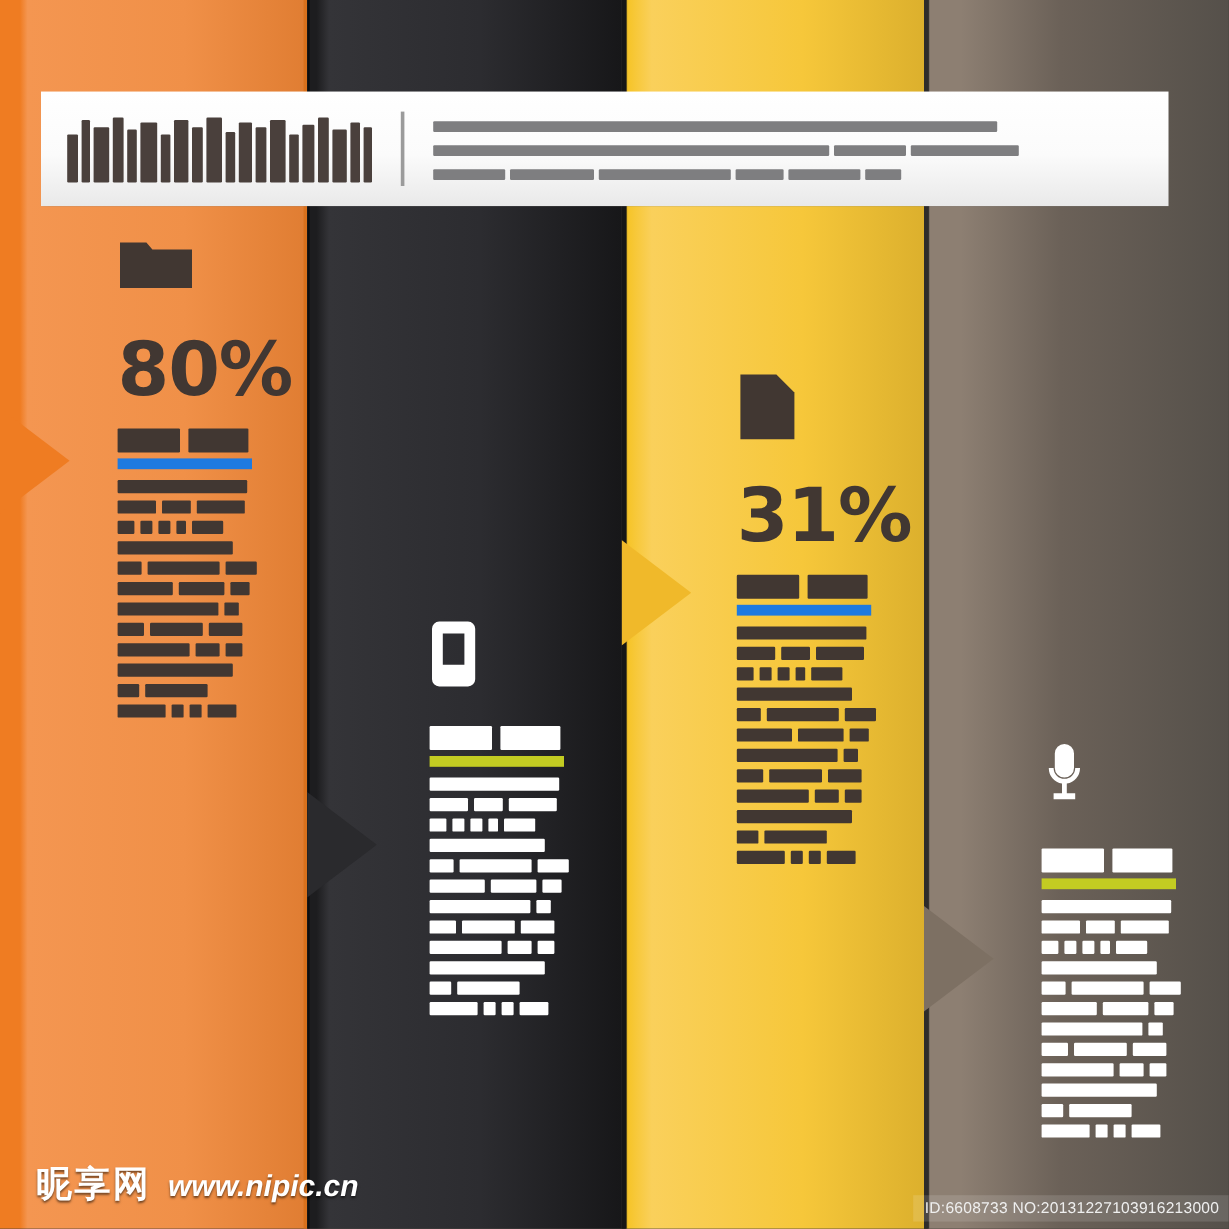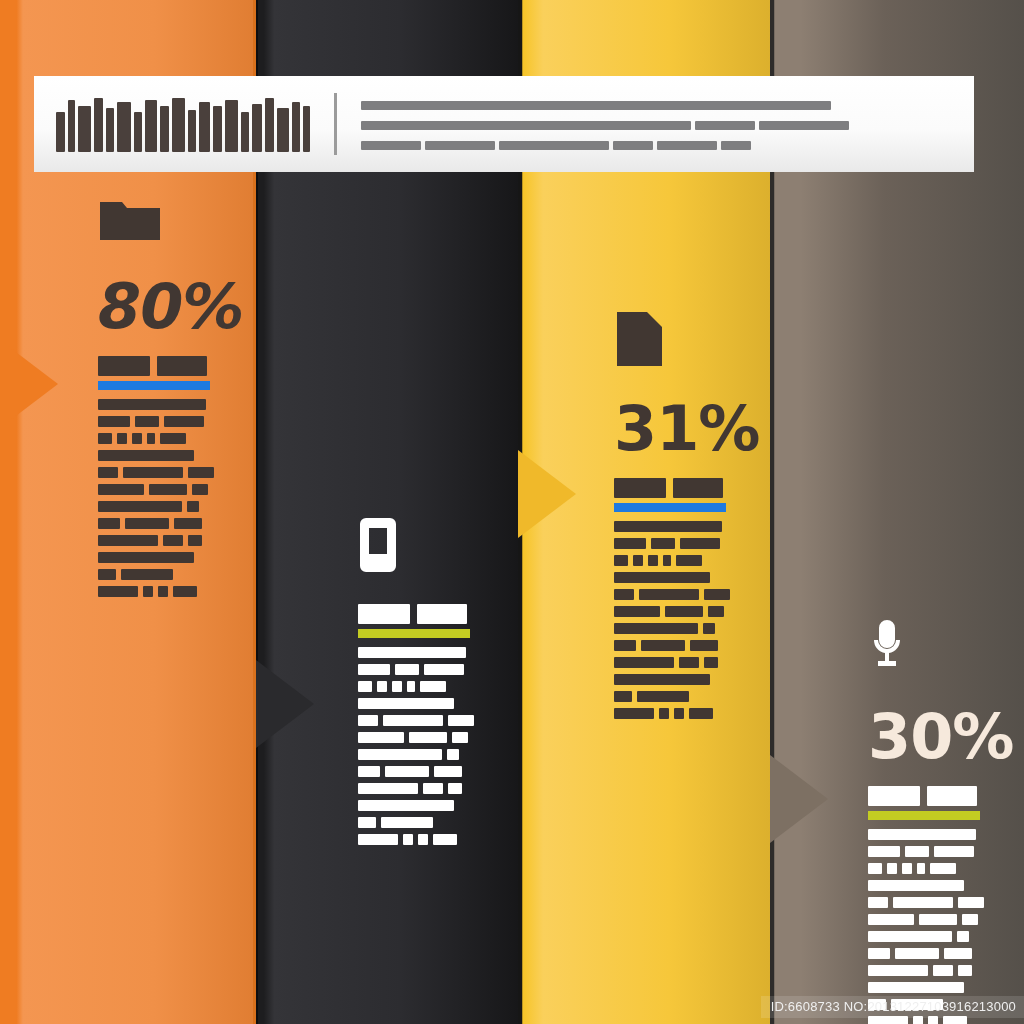--- a/index.html
+++ b/index.html
@@ -195,21 +195,21 @@
             <i style="width: 70px;"></i>
             <i style="width: 110px;"></i>
             <i style="width: 40px;"></i>
             <i style="width: 60px;"></i>
             <i style="width: 30px;"></i>
           </div>
         </div>
     </div>
   </div>
 
-  <div class="block theme-dark" id="blk-0" style="left:98px; top:196px; width:124px;font-style:italic;">
+  <div class="block theme-dark" id="blk-0" style="left:98px; top:196px; width:124px;">
     <span class="icon">
       <svg width="64" height="50" viewBox="0 0 64 50">
           <path d="M2 6 h22 l5 6 h33 v32 H2 Z"></path>
         </svg>
     </span>
     <div class="pct">80%</div>
     <div class="subhead">
         <i style="width: 52px;"></i>
         <i style="width: 50px;"></i>
       </div>
@@ -413,21 +413,20 @@
         </div>
       </div>
   </div>
 
   <div class="block theme-light" id="blk-3" style="left:868px; top:618px; width:120px;">
     <span class="icon">
       <svg width="38" height="58" viewBox="0 0 38 58">
           <path d="M19 2 a8 8 0 0 1 8 8 v12 a8 8 0 0 1 -16 0 V10 a8 8 0 0 1 8 -8 Z M6 22 h4 a9 9 0 0 0 18 0 h4 a13 13 0 0 1 -11 13 v8 h7 v5 H10 v-5 h7 v-8 A13 13 0 0 1 6 22 Z"></path>
         </svg>
     </span>
-    <div class="pct">30%</div>
     <div class="subhead">
         <i style="width: 52px;"></i>
         <i style="width: 50px;"></i>
       </div>
     <div class="accent" style="background: rgb(195, 204, 34);"></div>
     <div class="body-lines">
         <div class="bline">
           <i style="width: 108px;"></i>
         </div>
         <div class="bline">
@@ -478,15 +477,19 @@
         </div>
         <div class="bline">
           <i style="width: 40px;"></i>
           <i style="width: 10px;"></i>
           <i style="width: 10px;"></i>
           <i style="width: 24px;"></i>
         </div>
       </div>
   </div>
 
+  <div id="wm">
+    <span id="wm-cn">昵享网</span>
+    <span id="wm-url">www.nipic.cn</span>
+  </div>
   <div id="id-strip">ID:6608733 NO:20131227103916213000</div>
 
 </div>
 
 </body></html>

